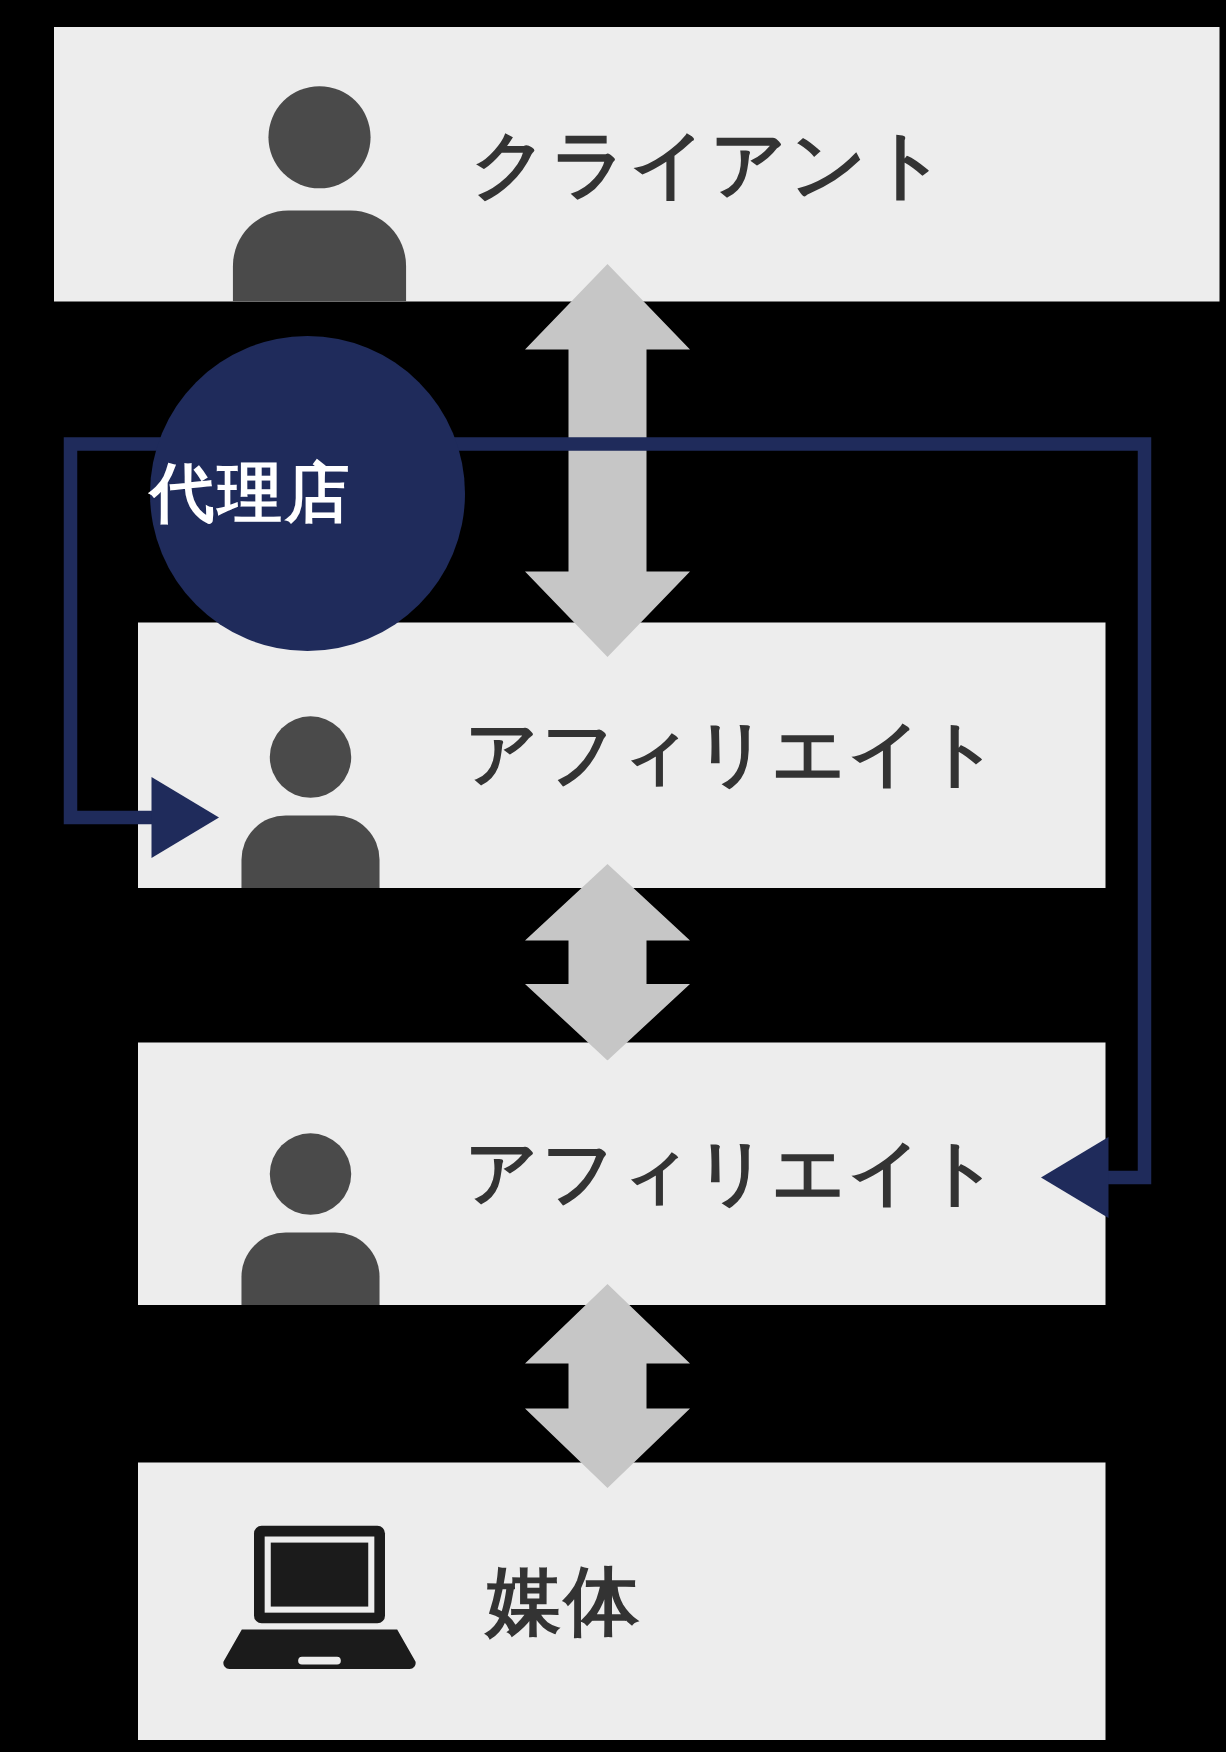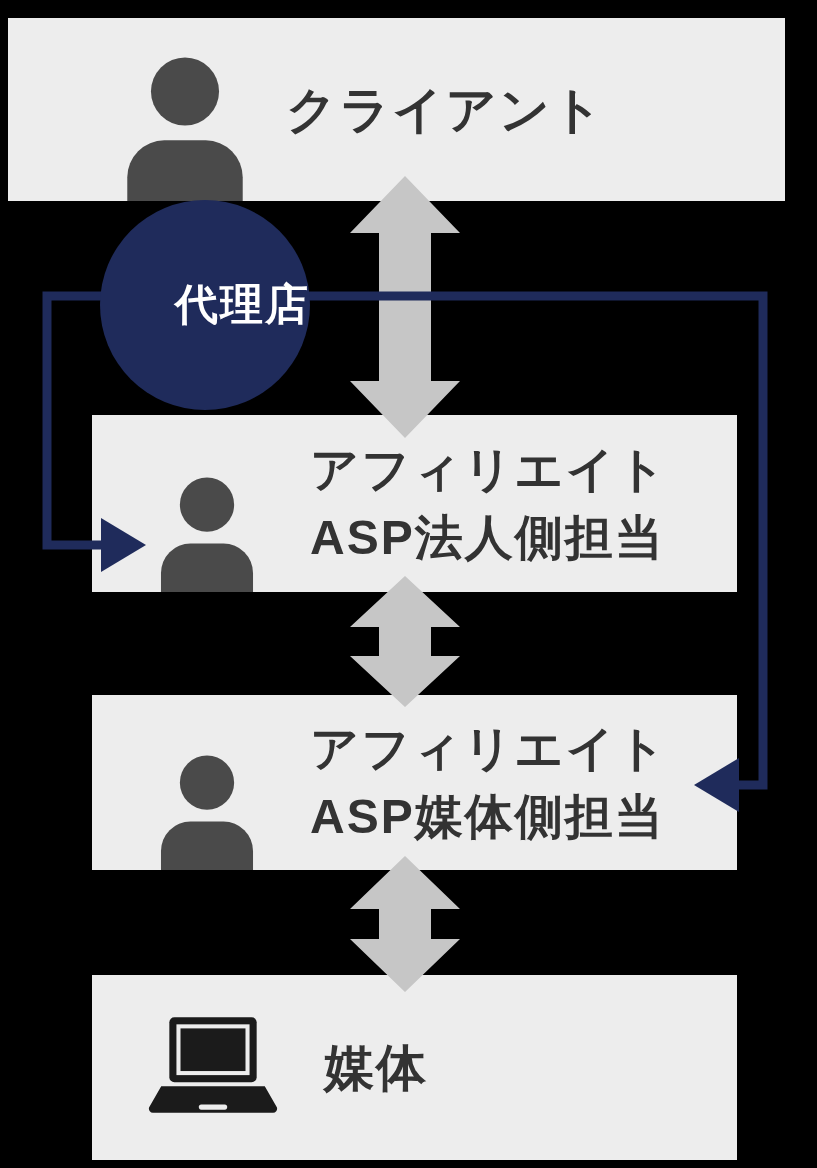--- a/index.html
+++ b/index.html
@@ -14,21 +14,21 @@
     height: 1168px;
     background: #000;
     border-radius: 22px;
     overflow: hidden;
   }
   .box {
     position: absolute;
     background: #ededed;
     z-index: 1;
   }
-  .box-client   { left: 8px;  top: 18px;  width: 777px; height: 183px; }
+  .box-client   { left: 36px;  top: 18px;  width: 777px; height: 183px; }
   .box-asp-corp { left: 92px;  top: 415px; width: 645px; height: 177px; }
   .box-asp-media{ left: 92px;  top: 695px; width: 645px; height: 175px; }
   .box-media    { left: 92px;  top: 975px; width: 645px; height: 185px; }
 
   .node-label {
     position: absolute;
     top: 50%;
     transform: translateY(-50%);
     color: #333333;
     font-weight: 600;
@@ -68,29 +68,29 @@
     left: 0; top: 0;
     width: 817px;
     height: 1168px;
     z-index: 5;
     pointer-events: none;
   }
 
   .agency-circle {
     position: absolute;
     left: 100px;
-    top: 200px;
+    top: 224px;
     width: 210px;
     height: 210px;
     border-radius: 50%;
     background: #1f2b5b;
     z-index: 6;
     display: flex;
     flex-direction: column;
-    align-items: flex-end;
+    align-items: flex-start;
     justify-content: center;
     color: #ffffff;
     text-align: center;
   }
   .agency-line1 { font-size: 43px; font-weight: 600; letter-spacing: 2px; }
   .agency-line2 { font-size: 39px; font-weight: 700; margin-top: 8px; }
 </style>
 </head>
 <body>
 
@@ -108,34 +108,32 @@
 
   <div class="box box-asp-corp">
     <span class="icon-wrap">
       <svg viewBox="0 0 100 100" preserveAspectRatio="xMidYMax meet">
         <circle cx="50" cy="26" r="23" fill="#4a4a4a"></circle>
         <path d="M11,100 V84 a25,25 0 0 1 25,-25 h28 a25,25 0 0 1 25,25 v16 Z" fill="#4a4a4a"></path>
       </svg>
     </span>
     <div class="node-label label-double">
       <div>アフィリエイト</div>
-      <div>ASP法人側担当</div>
     </div>
   </div>
 
   <div class="box box-asp-media">
     <span class="icon-wrap">
       <svg viewBox="0 0 100 100" preserveAspectRatio="xMidYMax meet">
         <circle cx="50" cy="26" r="23" fill="#4a4a4a"></circle>
         <path d="M11,100 V84 a25,25 0 0 1 25,-25 h28 a25,25 0 0 1 25,25 v16 Z" fill="#4a4a4a"></path>
       </svg>
     </span>
     <div class="node-label label-double">
       <div>アフィリエイト</div>
-      <div>ASP媒体側担当</div>
     </div>
   </div>
 
   <div class="box box-media">
     <span class="icon-wrap">
       <svg viewBox="0 0 130 100">
         <rect x="22" y="0" width="86" height="64" rx="5" fill="#1b1b1b"></rect>
         <rect x="29" y="7" width="72" height="50" fill="#ededed"></rect>
         <rect x="33" y="11" width="64" height="42" fill="#1b1b1b"></rect>
         <path d="M14,68 h102 l12,21 a4,4 0 0 1 -4,5 H6 a4,4 0 0 1 -4,-5 Z" fill="#1b1b1b"></path>

